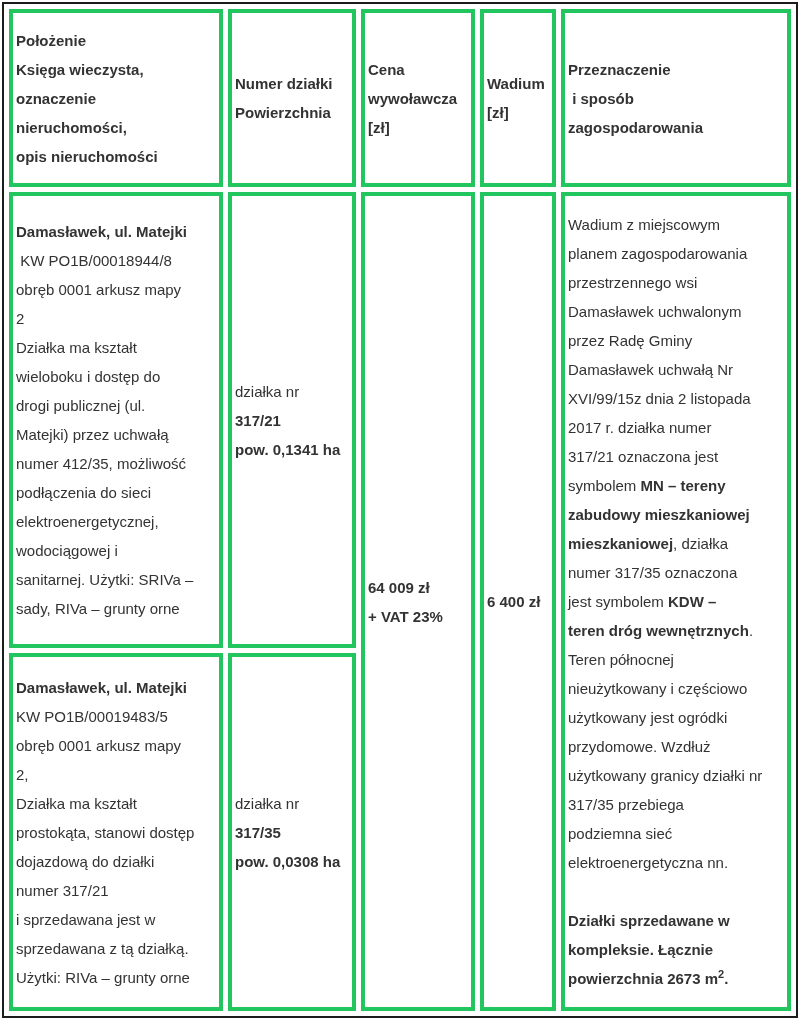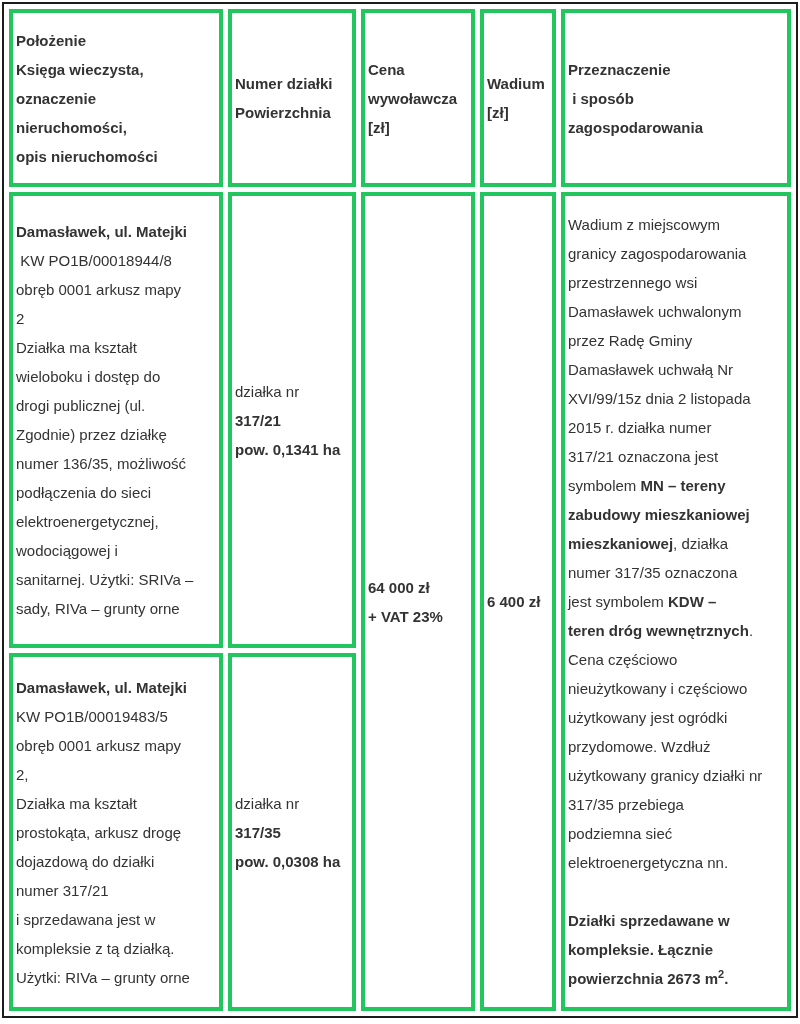--- a/index.html
+++ b/index.html
@@ -85,82 +85,82 @@
       </tr>
       <tr class="r-1">
         <td>
             <div class="ln"><span class="b">Damasławek, ul. Matejki</span></div>
             <div class="ln"><span> KW PO1B/00018944/8</span></div>
             <div class="ln"><span>obręb 0001 arkusz mapy</span></div>
             <div class="ln"><span>2</span></div>
             <div class="ln"><span>Działka ma kształt</span></div>
             <div class="ln"><span>wieloboku i dostęp do</span></div>
             <div class="ln"><span>drogi publicznej (ul.</span></div>
-            <div class="ln"><span>Zgodnie) przez działkę</span></div>
-            <div class="ln"><span>numer 136/35, możliwość</span></div>
+            <div class="ln"><span>Matejki) przez uchwałą</span></div>
+            <div class="ln"><span>numer 412/35, możliwość</span></div>
             <div class="ln"><span>podłączenia do sieci</span></div>
             <div class="ln"><span>elektroenergetycznej,</span></div>
             <div class="ln"><span>wodociągowej i</span></div>
             <div class="ln"><span>sanitarnej. Użytki: SRIVa –</span></div>
             <div class="ln"><span>sady, RIVa – grunty orne</span></div>
           </td>
         <td>
             <div class="ln"><span>działka nr</span></div>
             <div class="ln"><span class="b">317/21</span></div>
             <div class="ln"><span class="b">pow. 0,1341 ha</span></div>
           </td>
         <td rowspan="2">
-            <div class="ln"><span class="b">64 000 zł</span></div>
+            <div class="ln"><span class="b">64 009 zł</span></div>
             <div class="ln"><span class="b">+ VAT 23%</span></div>
           </td>
         <td rowspan="2">
             <div class="ln"><span class="b">6 400 zł</span></div>
           </td>
         <td rowspan="2">
             <div class="ln"><span>Wadium z miejscowym</span></div>
-            <div class="ln"><span>granicy zagospodarowania</span></div>
+            <div class="ln"><span>planem zagospodarowania</span></div>
             <div class="ln"><span>przestrzennego wsi</span></div>
             <div class="ln"><span>Damasławek uchwalonym</span></div>
             <div class="ln"><span>przez Radę Gminy</span></div>
             <div class="ln"><span>Damasławek uchwałą Nr</span></div>
             <div class="ln"><span>XVI/99/15z dnia 2 listopada</span></div>
-            <div class="ln"><span>2015 r. działka numer</span></div>
+            <div class="ln"><span>2017 r. działka numer</span></div>
             <div class="ln"><span>317/21 oznaczona jest</span></div>
             <div class="ln"><span>symbolem </span><span class="b">MN – tereny</span></div>
             <div class="ln"><span class="b">zabudowy mieszkaniowej</span></div>
             <div class="ln"><span class="b">mieszkaniowej</span><span>, działka</span></div>
             <div class="ln"><span>numer 317/35 oznaczona</span></div>
             <div class="ln"><span>jest symbolem </span><span class="b">KDW –</span></div>
             <div class="ln"><span class="b">teren dróg wewnętrznych</span><span>.</span></div>
-            <div class="ln"><span>Cena częściowo</span></div>
+            <div class="ln"><span>Teren północnej</span></div>
             <div class="ln"><span>nieużytkowany i częściowo</span></div>
             <div class="ln"><span>użytkowany jest ogródki</span></div>
             <div class="ln"><span>przydomowe. Wzdłuż</span></div>
             <div class="ln"><span>użytkowany granicy działki nr</span></div>
             <div class="ln"><span>317/35 przebiega</span></div>
             <div class="ln"><span>podziemna sieć</span></div>
             <div class="ln"><span>elektroenergetyczna nn.</span></div>
             <div class="ln">&nbsp;</div>
             <div class="ln"><span class="b">Działki sprzedawane w</span></div>
             <div class="ln"><span class="b">kompleksie. Łącznie</span></div>
             <div class="ln"><span class="b">powierzchnia 2673 m</span><sup class="b">2</sup><span class="b">.</span></div>
           </td>
       </tr>
       <tr class="r-2">
         <td>
             <div class="ln"><span class="b">Damasławek, ul. Matejki</span></div>
             <div class="ln"><span>KW PO1B/00019483/5</span></div>
             <div class="ln"><span>obręb 0001 arkusz mapy</span></div>
             <div class="ln"><span>2,</span></div>
             <div class="ln"><span>Działka ma kształt</span></div>
-            <div class="ln"><span>prostokąta, arkusz drogę</span></div>
+            <div class="ln"><span>prostokąta, stanowi dostęp</span></div>
             <div class="ln"><span>dojazdową do działki</span></div>
             <div class="ln"><span>numer 317/21</span></div>
             <div class="ln"><span>i sprzedawana jest w</span></div>
-            <div class="ln"><span>kompleksie z tą działką.</span></div>
+            <div class="ln"><span>sprzedawana z tą działką.</span></div>
             <div class="ln"><span>Użytki: RIVa – grunty orne</span></div>
           </td>
         <td>
             <div class="ln"><span>działka nr</span></div>
             <div class="ln"><span class="b">317/35</span></div>
             <div class="ln"><span class="b">pow. 0,0308 ha</span></div>
           </td>
       </tr>
     </tbody>
   </table>

